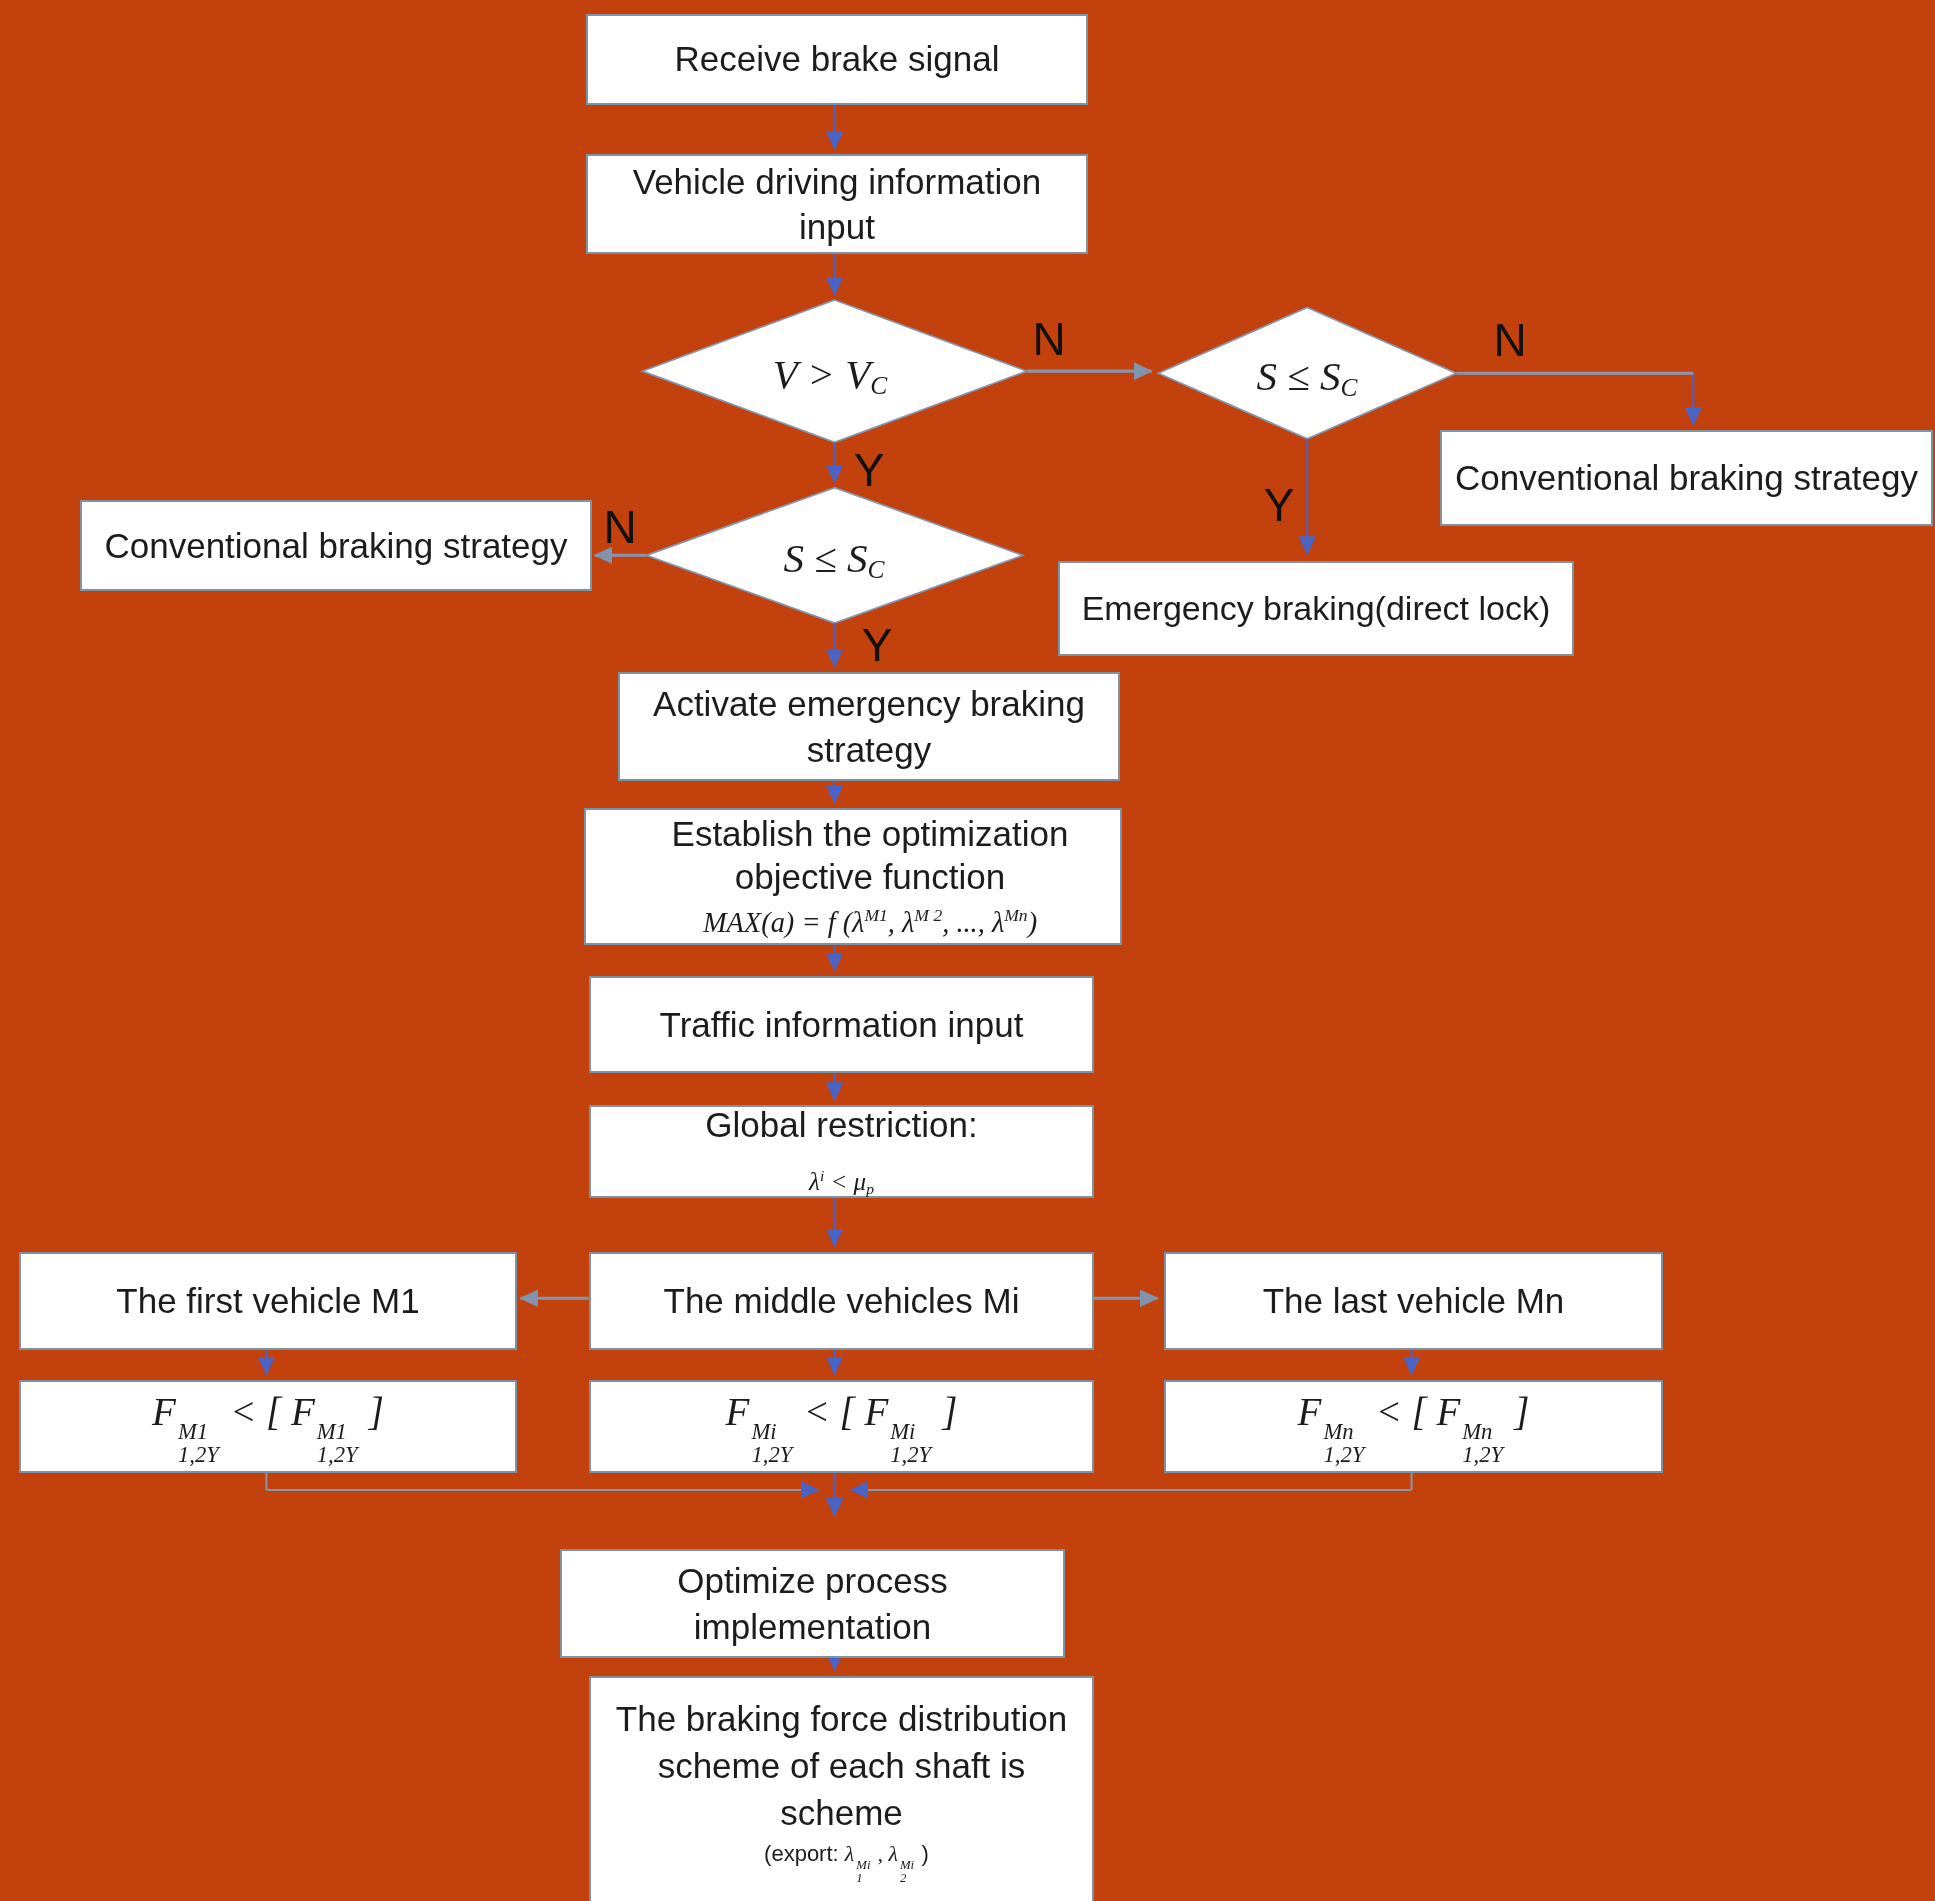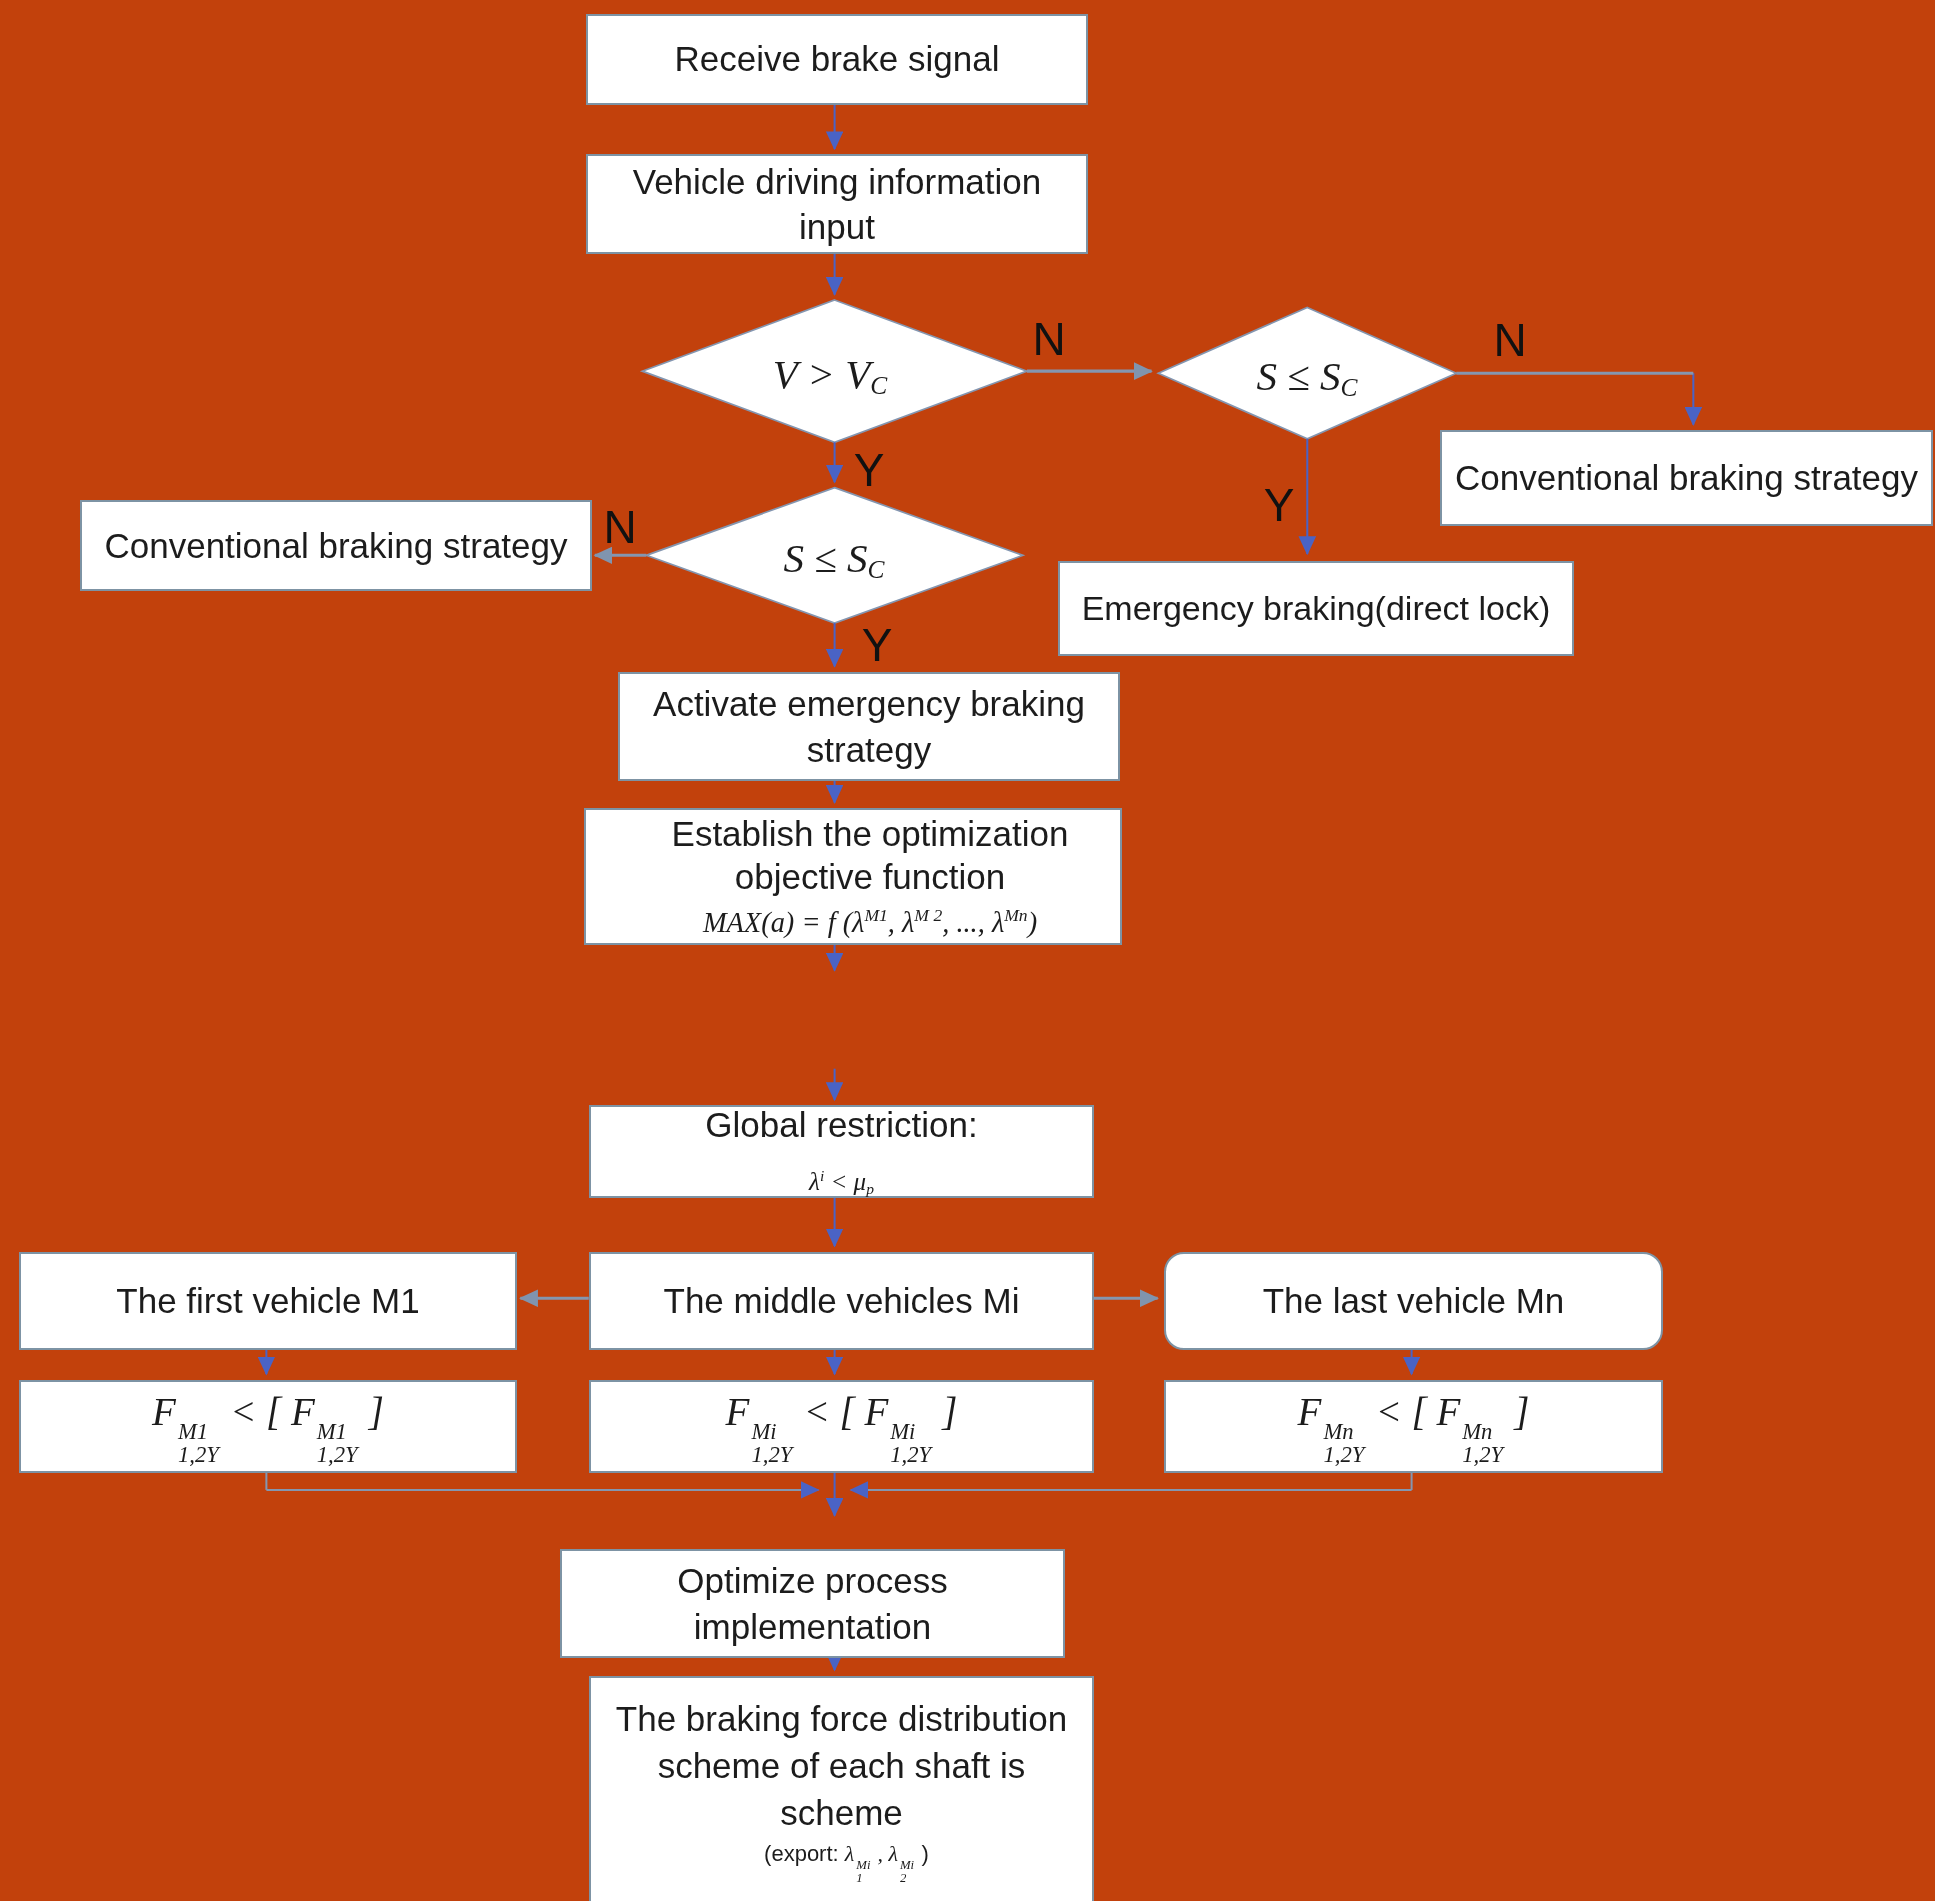--- a/index.html
+++ b/index.html
@@ -95,35 +95,38 @@
     <div class="t">Activate emergency braking</div>
     <div class="t">strategy</div>
   </div>
 
   <div class="box" style="left:584px;top:808px;width:500px;height:133px;line-height:1.22;padding-left:34px;">
     <div class="t">Establish the optimization</div>
     <div class="t">objective function</div>
     <div class="t math fm"><span>MAX(a) = f (λ</span><span class="sup">M1</span><span>, λ</span><span class="sup">M 2</span><span>, ..., λ</span><span class="sup">Mn</span><span>)</span></div>
   </div>
 
+  <div class="box" style="left:589px;top:976px;width:501px;height:93px;">
+    <div class="t">Traffic information input</div>
+  </div>
 
   <div class="box" style="left:589px;top:1105px;width:501px;height:89px;line-height:1.15;text-align:center;">
     <div class="t">Global restriction:</div>
     <div class="t math gf"><span>λ</span><span class="sup">i</span><span> &lt; μ</span><span class="sub">p</span></div>
   </div>
 
   <div class="box" style="left:19px;top:1252px;width:494px;height:94px;">
     <div class="t">The first vehicle M1</div>
   </div>
 
   <div class="box" style="left:589px;top:1252px;width:501px;height:94px;">
     <div class="t">The middle vehicles Mi</div>
   </div>
 
-  <div class="box" style="left:1164px;top:1252px;width:495px;height:94px;border-radius:20px;">
+  <div class="box" style="left:1164px;top:1252px;width:495px;height:94px;">
     <div class="t">The last vehicle Mn</div>
   </div>
 
   <div class="box" style="left:19px;top:1380px;width:494px;height:89px;">
     <div class="t math f2"><span>F</span><span class="stack">
           <span>M1</span>
           <span>1,2Y</span>
         </span><span> &lt; [ F</span><span class="stack">
           <span>M1</span>
           <span>1,2Y</span>

